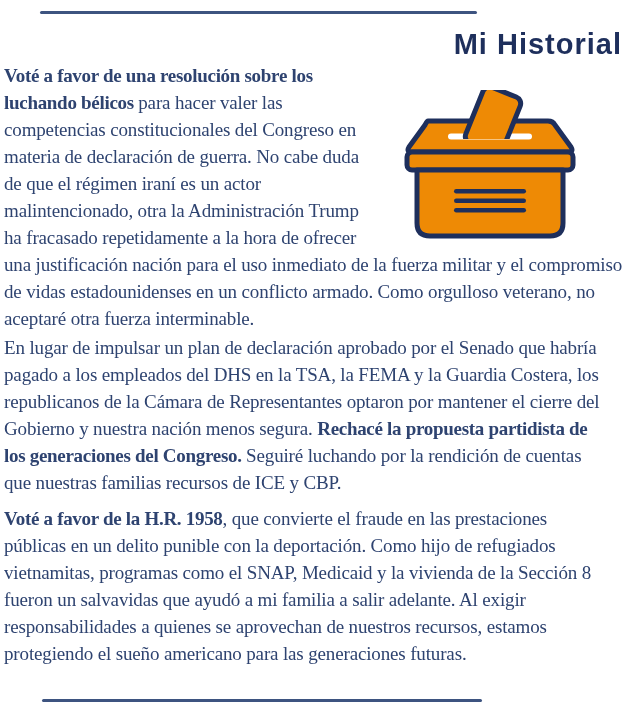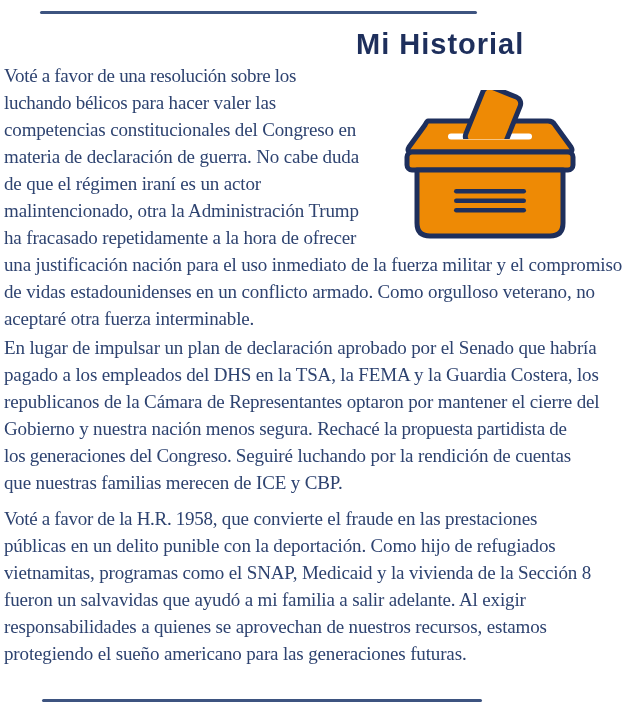--- a/index.html
+++ b/index.html
@@ -20,22 +20,22 @@
   .rule{
     position:absolute;
     height:3px;
     background:var(--rule);
     border-radius:2px;
   }
   .rule-top{left:40px;top:11px;width:437px;}
   .rule-bottom{left:42px;top:699px;width:440px;}
   .heading{
     position:absolute;
-    left:356px;top:31px;width:250px;
-    text-align:left;
+    left:372px;top:31px;width:250px;
+    text-align:right;
     font-family:"Liberation Sans", sans-serif;
     font-weight:700;
     font-size:29px;
     line-height:27px;
     letter-spacing:1px;
     color:var(--navy);
     white-space:nowrap;
   }
   .ballot-icon{
     position:absolute;
@@ -47,21 +47,21 @@
     left:4px;top:62px;width:700px;
     color:var(--text);
     font-size:19px;
     line-height:27px;
     letter-spacing:-0.15px;
   }
   .para{margin:0;padding:0;}
   .para + .para{margin-top:2px;}
   .para:nth-child(3){margin-top:9px;}
   .line{white-space:nowrap;height:27px;}
-  .line .b{font-weight:400;letter-spacing:-0.3px;}
+  .line .b{font-weight:700;letter-spacing:-0.3px;}
 </style>
 </head>
 <body>
 
 <div class="page">
 
   <div class="rule rule-top"></div>
 
   <div class="heading">
     <div>Mi Historial</div>
@@ -103,21 +103,21 @@
         <div class="line"><span>una justificación nación para el uso inmediato de la fuerza militar y el compromiso</span></div>
         <div class="line"><span>de vidas estadounidenses en un conflicto armado. Como orgulloso veterano, no</span></div>
         <div class="line"><span>aceptaré otra fuerza interminable.</span></div>
       </div>
       <div class="para">
         <div class="line"><span>En lugar de impulsar un plan de declaración aprobado por el Senado que habría</span></div>
         <div class="line"><span>pagado a los empleados del DHS en la TSA, la FEMA y la Guardia Costera, los</span></div>
         <div class="line"><span>republicanos de la Cámara de Representantes optaron por mantener el cierre del</span></div>
         <div class="line"><span>Gobierno y nuestra nación menos segura. </span><span class="b">Rechacé la propuesta partidista de</span></div>
         <div class="line"><span class="b">los generaciones del Congreso. </span><span>Seguiré luchando por la rendición de cuentas</span></div>
-        <div class="line"><span>que nuestras familias merecen de ICE y CBP.</span></div>
+        <div class="line"><span>que nuestras familias recursos de ICE y CBP.</span></div>
       </div>
       <div class="para">
         <div class="line"><span class="b">Voté a favor de la H.R. 1958</span><span>, que convierte el fraude en las prestaciones</span></div>
         <div class="line"><span>públicas en un delito punible con la deportación. Como hijo de refugiados</span></div>
         <div class="line"><span>vietnamitas, programas como el SNAP, Medicaid y la vivienda de la Sección 8</span></div>
         <div class="line"><span>fueron un salvavidas que ayudó a mi familia a salir adelante. Al exigir</span></div>
         <div class="line"><span>responsabilidades a quienes se aprovechan de nuestros recursos, estamos</span></div>
         <div class="line"><span>protegiendo el sueño americano para las generaciones futuras.</span></div>
       </div>
     </div>

